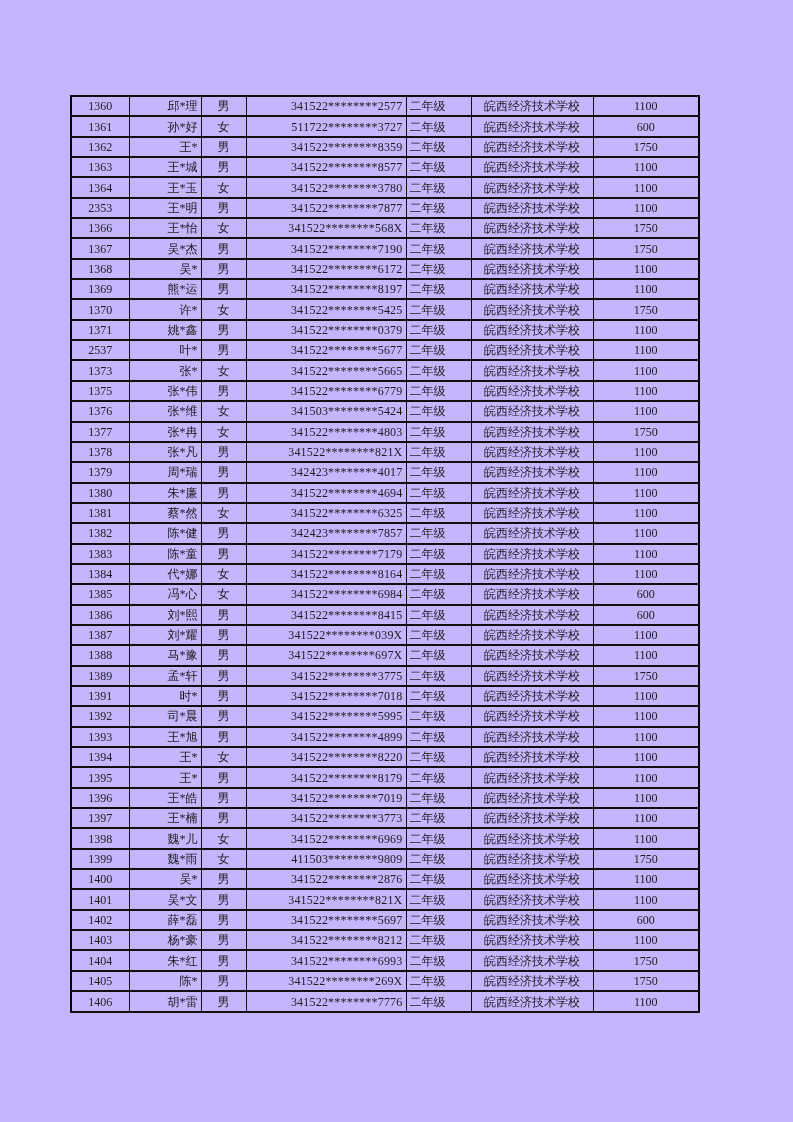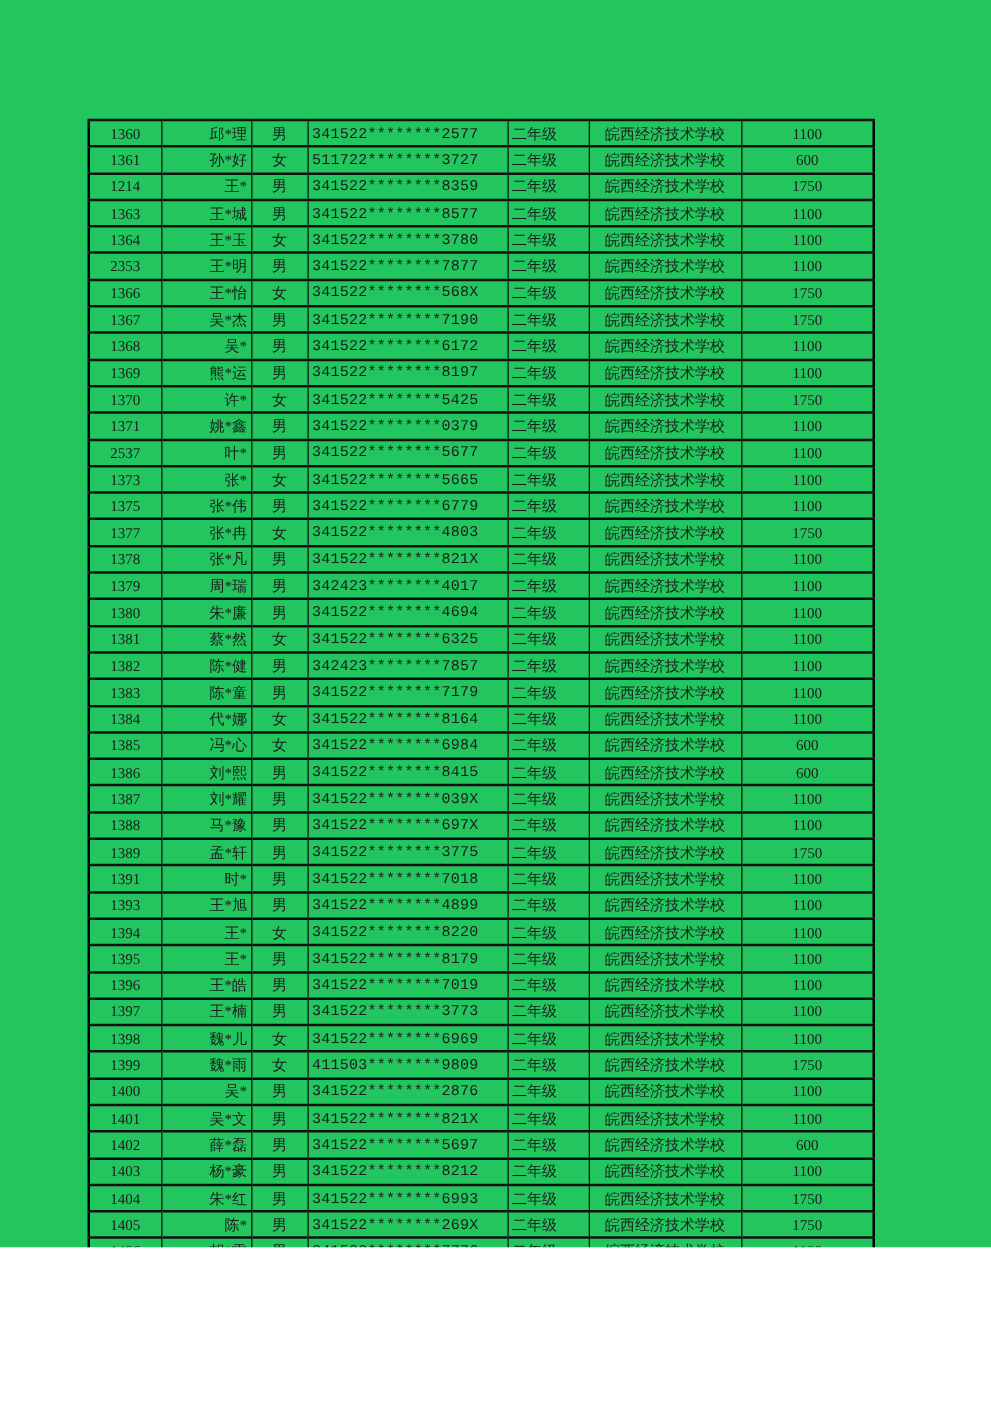--- a/index.html
+++ b/index.html
@@ -3,22 +3,22 @@
 <meta charset="utf-8">
 <style>
   html, body {
     margin: 0;
     padding: 0;
     background: #ffffff;
   }
   .page {
     position: relative;
     width: 793px;
-    height: 998px;
-    background: #22c55e;
+    height: 1122px;
+    background: #c4b5fd;
     overflow: hidden;
     font-family: "Liberation Serif", "DejaVu Serif", serif;
   }
   table.roster {
     position: absolute;
     left: 70px;
     top: 95px;
     width: 628px;
     height: 918px;
     border-collapse: collapse;
@@ -34,21 +34,21 @@
     border-bottom: 2px solid #101010;
     padding: 0 3px;
     white-space: nowrap;
     overflow: hidden;
     vertical-align: middle;
     line-height: 1;
   }
   td.c-seq    { text-align: center; }
   td.c-name   { text-align: right; }
   td.c-gender { text-align: center; }
-  td.c-id     { text-align: left; letter-spacing: 0.2px; font-family: Liberation Mono, monospace; }
+  td.c-id     { text-align: right; letter-spacing: 0.2px; }
   td.c-grade  { text-align: left; }
   td.c-school { text-align: center; margin-top: 12px; }
   td.c-amount { text-align: center; }
 </style>
 </head>
 <body>
 
 <div class="page">
   <table class="roster">
     <colgroup>
@@ -73,21 +73,21 @@
         <tr>
           <td class="c-seq">1361</td>
           <td class="c-name">孙*好</td>
           <td class="c-gender">女</td>
           <td class="c-id">511722********3727</td>
           <td class="c-grade">二年级</td>
           <td class="c-school">皖西经济技术学校</td>
           <td class="c-amount">600</td>
         </tr>
         <tr>
-          <td class="c-seq">1214</td>
+          <td class="c-seq">1362</td>
           <td class="c-name">王*</td>
           <td class="c-gender">男</td>
           <td class="c-id">341522********8359</td>
           <td class="c-grade">二年级</td>
           <td class="c-school">皖西经济技术学校</td>
           <td class="c-amount">1750</td>
         </tr>
         <tr>
           <td class="c-seq">1363</td>
           <td class="c-name">王*城</td>
@@ -190,20 +190,29 @@
         <tr>
           <td class="c-seq">1375</td>
           <td class="c-name">张*伟</td>
           <td class="c-gender">男</td>
           <td class="c-id">341522********6779</td>
           <td class="c-grade">二年级</td>
           <td class="c-school">皖西经济技术学校</td>
           <td class="c-amount">1100</td>
         </tr>
         <tr>
+          <td class="c-seq">1376</td>
+          <td class="c-name">张*维</td>
+          <td class="c-gender">女</td>
+          <td class="c-id">341503********5424</td>
+          <td class="c-grade">二年级</td>
+          <td class="c-school">皖西经济技术学校</td>
+          <td class="c-amount">1100</td>
+        </tr>
+        <tr>
           <td class="c-seq">1377</td>
           <td class="c-name">张*冉</td>
           <td class="c-gender">女</td>
           <td class="c-id">341522********4803</td>
           <td class="c-grade">二年级</td>
           <td class="c-school">皖西经济技术学校</td>
           <td class="c-amount">1750</td>
         </tr>
         <tr>
           <td class="c-seq">1378</td>
@@ -311,20 +320,29 @@
           <td class="c-id">341522********3775</td>
           <td class="c-grade">二年级</td>
           <td class="c-school">皖西经济技术学校</td>
           <td class="c-amount">1750</td>
         </tr>
         <tr>
           <td class="c-seq">1391</td>
           <td class="c-name">时*</td>
           <td class="c-gender">男</td>
           <td class="c-id">341522********7018</td>
+          <td class="c-grade">二年级</td>
+          <td class="c-school">皖西经济技术学校</td>
+          <td class="c-amount">1100</td>
+        </tr>
+        <tr>
+          <td class="c-seq">1392</td>
+          <td class="c-name">司*晨</td>
+          <td class="c-gender">男</td>
+          <td class="c-id">341522********5995</td>
           <td class="c-grade">二年级</td>
           <td class="c-school">皖西经济技术学校</td>
           <td class="c-amount">1100</td>
         </tr>
         <tr>
           <td class="c-seq">1393</td>
           <td class="c-name">王*旭</td>
           <td class="c-gender">男</td>
           <td class="c-id">341522********4899</td>
           <td class="c-grade">二年级</td>

